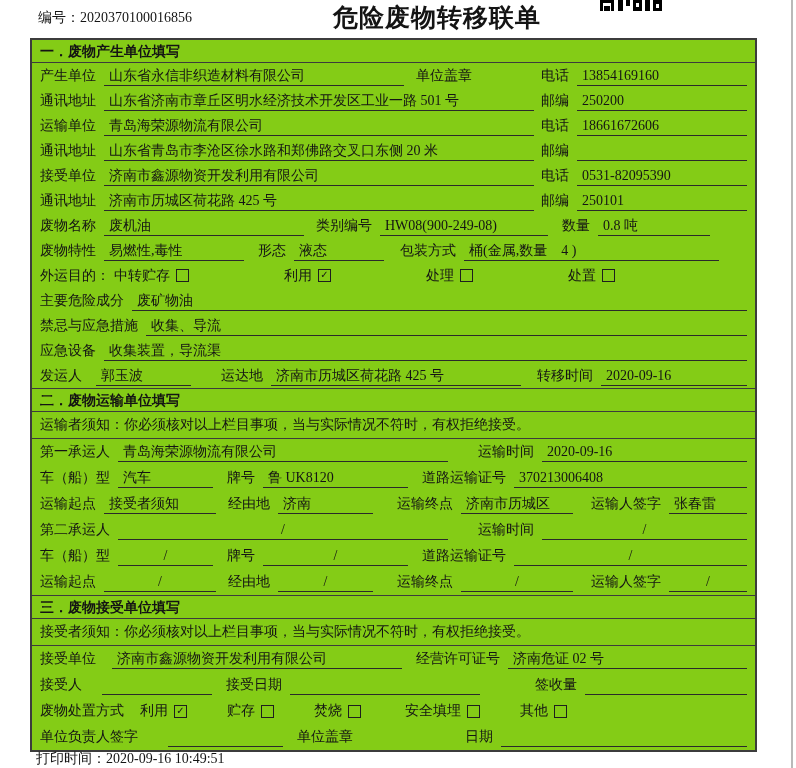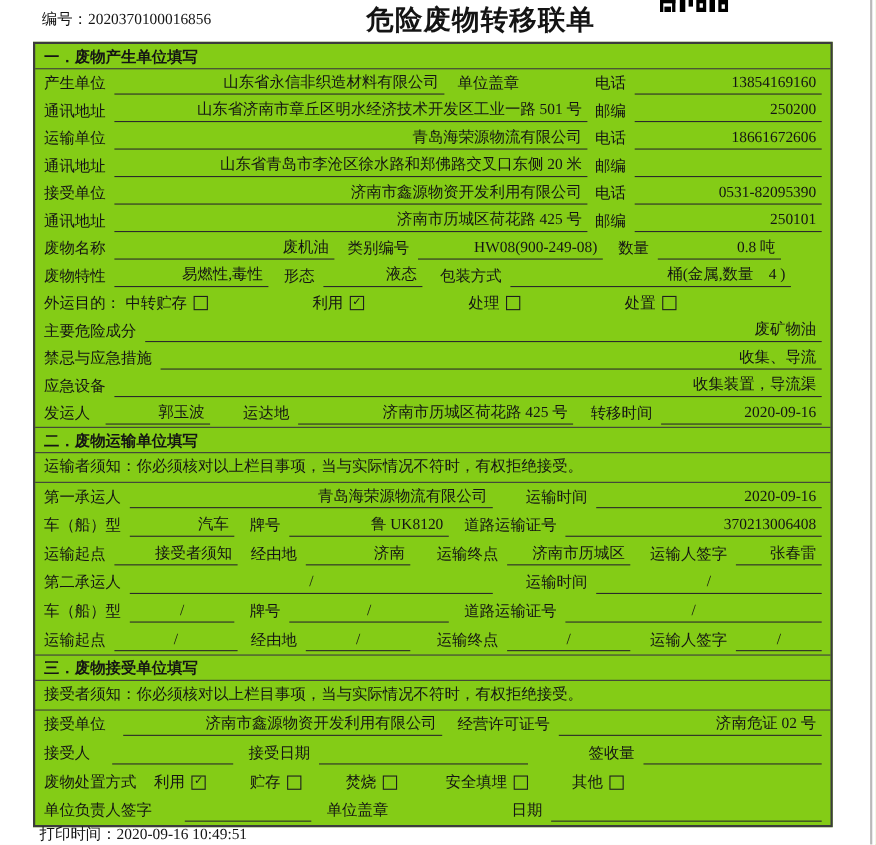--- a/index.html
+++ b/index.html
@@ -13,21 +13,21 @@
   .form{position:absolute;left:30px;top:38px;width:727px;border:2px solid #3c3c3c;box-sizing:border-box;background:#84cc16;}
   .sec{border-top:1px solid #3c3c3c;}
   .sec.first{border-top:none;}
   .sec-title{height:21px;line-height:21px;padding:1px 8px 0 8px;border-bottom:1px solid #3c3c3c;
              font-family:"Liberation Sans","DejaVu Sans",sans-serif;font-weight:bold;font-size:14px;}
   .notice{height:26px;line-height:26px;padding:0 8px;border-bottom:1px solid #3c3c3c;white-space:nowrap;}
   .row{display:flex;align-items:center;height:25px;padding:0 8px;box-sizing:border-box;white-space:nowrap;}
   .row26{height:26px;}
   .lbl{white-space:nowrap;}
   .u{border-bottom:1px solid #2a2a2a;padding:0 5px;height:20px;line-height:20px;
-     box-sizing:border-box;overflow:hidden;margin-left:8px;text-align:right;}
+     box-sizing:border-box;overflow:hidden;margin-left:8px;}
   .fill{flex:1 1 auto;}
   .sp{flex:1 1 auto;}
   .ctr{text-align:center;}
   .opt{display:flex;align-items:center;}
   .cb{display:inline-block;width:11px;height:11px;border:1px solid #1e1e1e;margin-left:6px;
       line-height:10px;font-size:10px;text-align:center;font-family:"DejaVu Sans",sans-serif;}
   .footer{position:absolute;left:36px;top:750px;white-space:nowrap;text-align:center;}
 </style>
 </head>
 <body>

